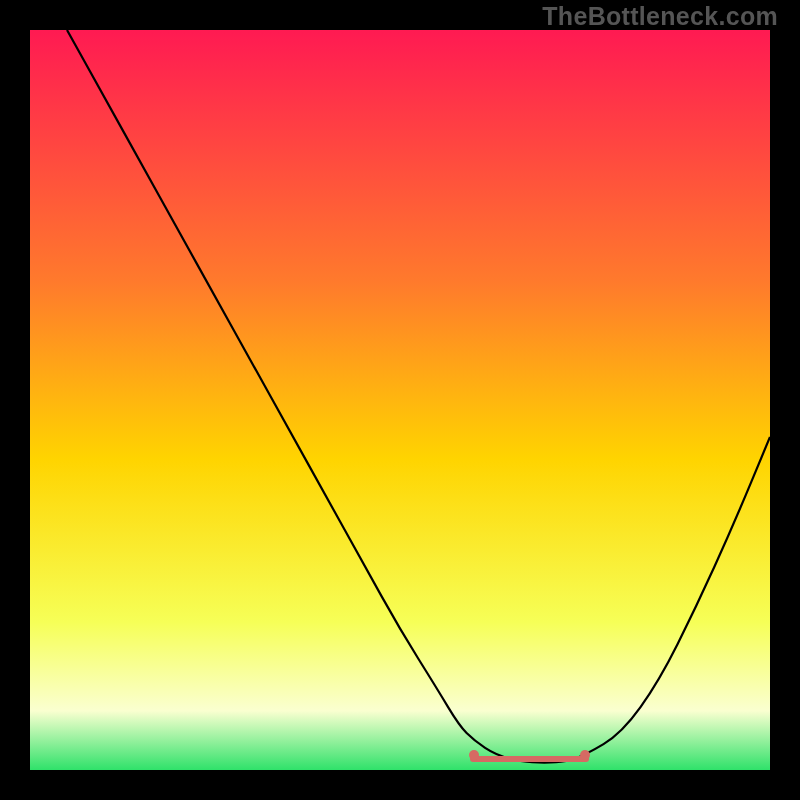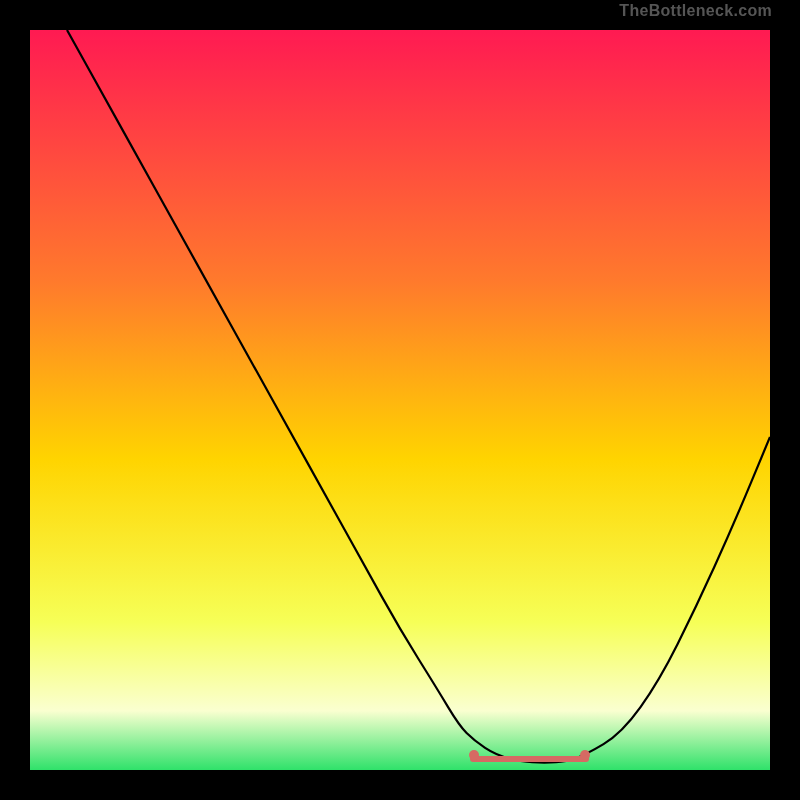--- a/index.html
+++ b/index.html
@@ -13,23 +13,23 @@
   }
   .frame {
     position: relative;
     width: 800px;
     height: 800px;
     background: #000;
   }
   .watermark {
     position: absolute;
     top: 2px;
-    right: 28px;
+    right: 22px;
     color: #555;
-    font-size: 16px;
+    font-size: 25px;
     font-weight: 600;
     letter-spacing: 0.3px;
     z-index: 5;
   }
   .plot-area {
     position: absolute;
     left: 30px;
     top: 30px;
     width: 740px;
     height: 740px;

